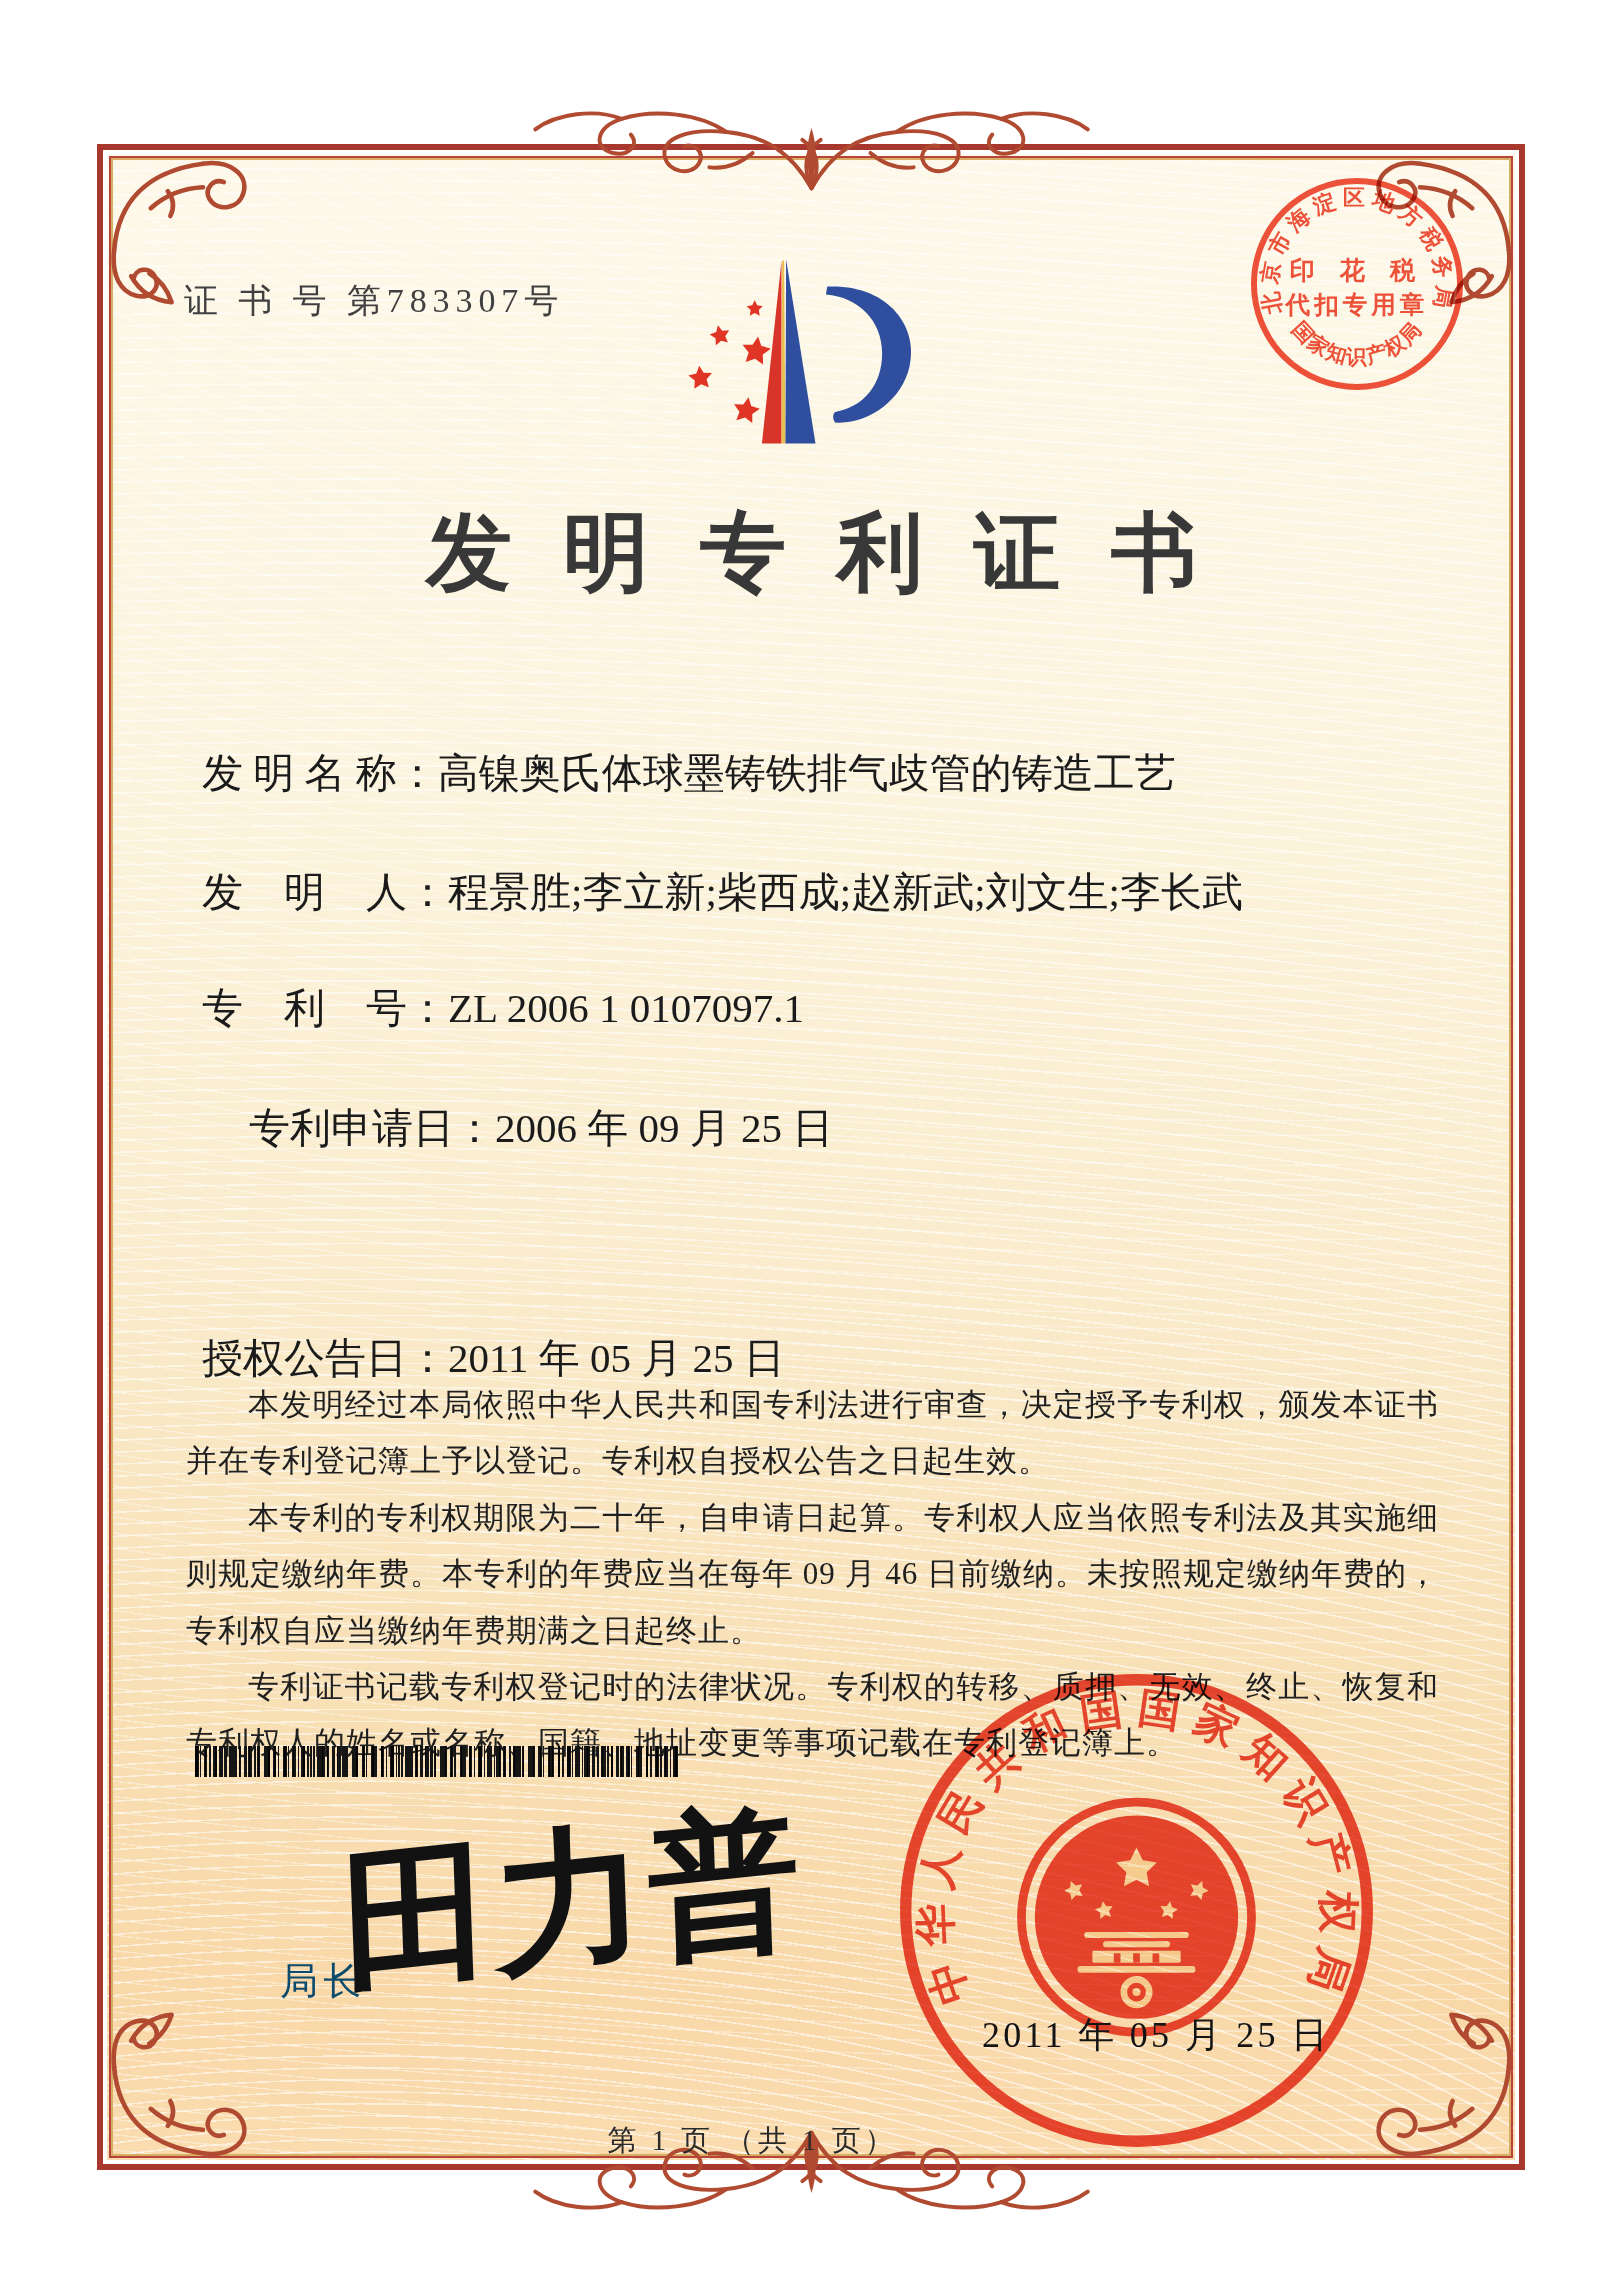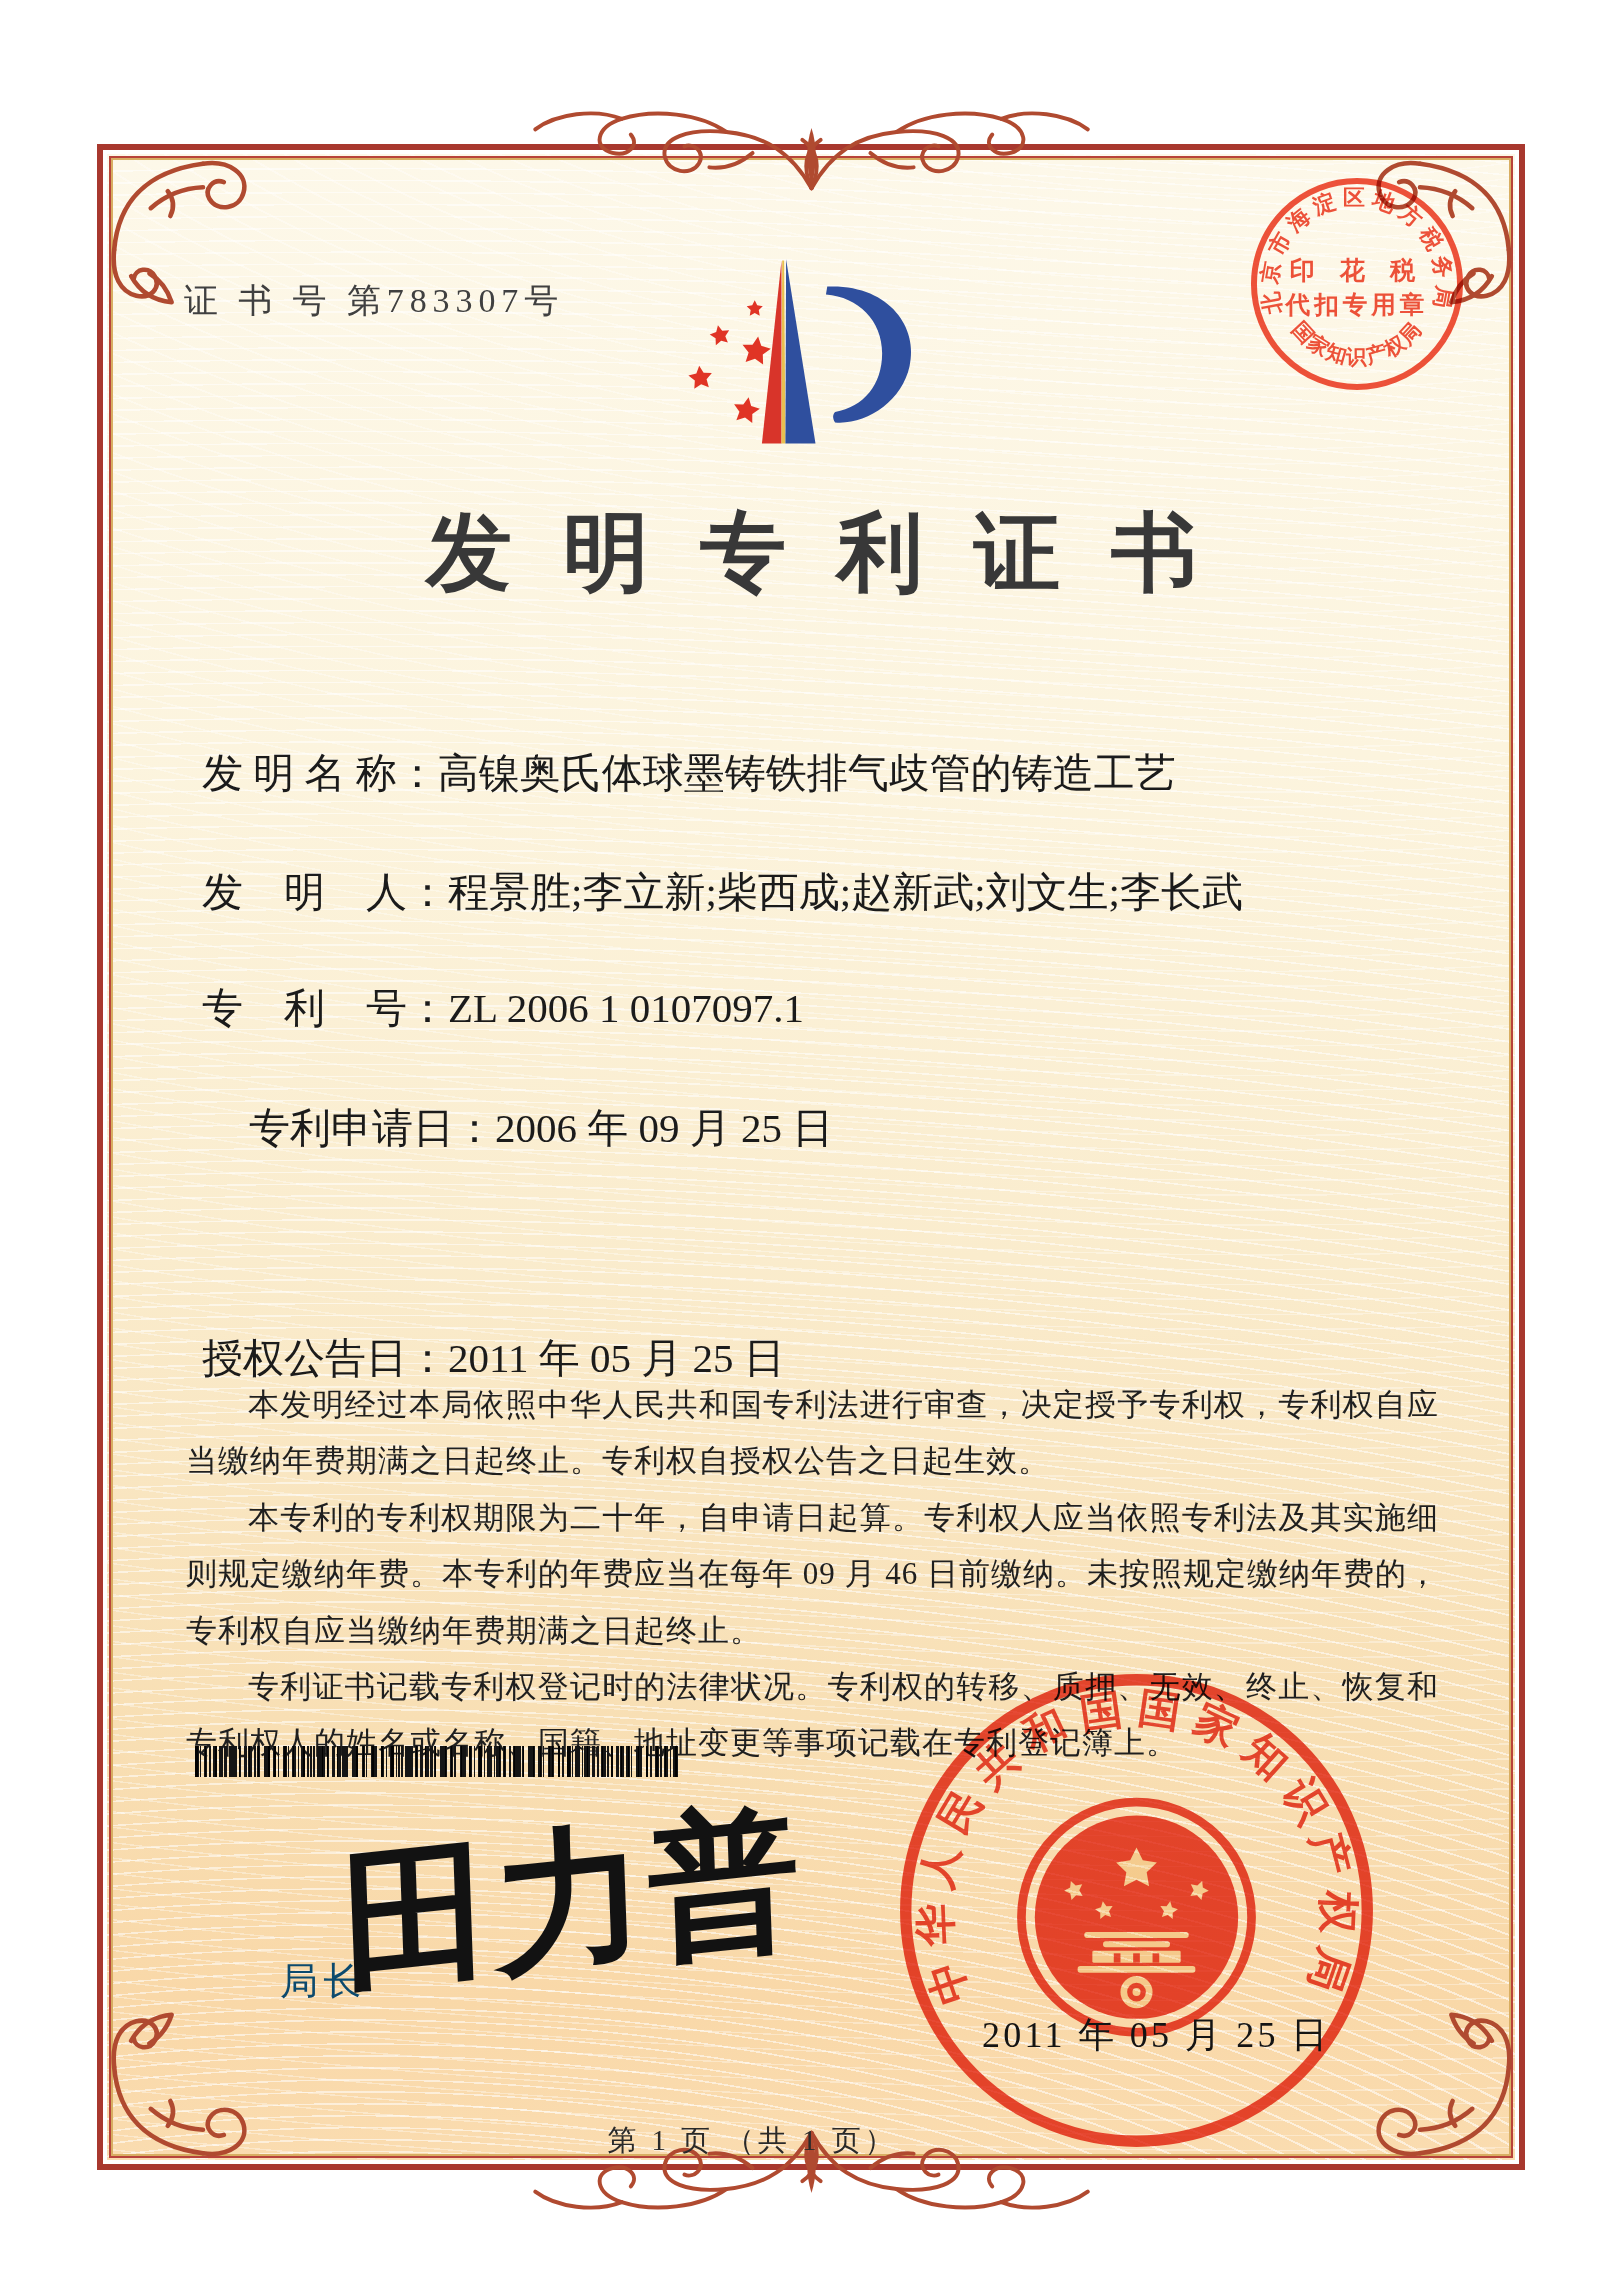--- a/index.html
+++ b/index.html
@@ -147,21 +147,21 @@
 
   <div class="title">发明专利证书</div>
 
   <div class="field f0"><span class="lab">发 明 名 称：</span><span>高镍奥氏体球墨铸铁排气歧管的铸造工艺</span></div>
   <div class="field f1"><span class="lab">发　明　人：</span><span>程景胜;李立新;柴西成;赵新武;刘文生;李长武</span></div>
   <div class="field f2"><span class="lab">专　利　号：</span><span>ZL 2006 1 0107097.1</span></div>
   <div class="field f3"><span class="lab">专利申请日：</span><span>2006 年 09 月 25 日</span></div>
   <div class="field f5"><span class="lab">授权公告日：</span><span>2011 年 05 月 25 日</span></div>
 
   <div class="paras">
-    <p>本发明经过本局依照中华人民共和国专利法进行审查，决定授予专利权，专利权自应当缴纳年费期满之日起终止。专利权自授权公告之日起生效。</p>
+    <p>本发明经过本局依照中华人民共和国专利法进行审查，决定授予专利权，颁发本证书并在专利登记簿上予以登记。专利权自授权公告之日起生效。</p>
     <p>本专利的专利权期限为二十年，自申请日起算。专利权人应当依照专利法及其实施细则规定缴纳年费。本专利的年费应当在每年 09 月 46 日前缴纳。未按照规定缴纳年费的，专利权自应当缴纳年费期满之日起终止。</p>
     <p>专利证书记载专利权登记时的法律状况。专利权的转移、质押、无效、终止、恢复和专利权人的姓名或名称、国籍、地址变更等事项记载在专利登记簿上。</p>
   </div>
 
   <div class="barcode"></div>
 
   <div class="signer-role">局长</div>
   <div class="signature">田力普</div>
 
   <svg class="seal-main" viewBox="0 0 740 740">

